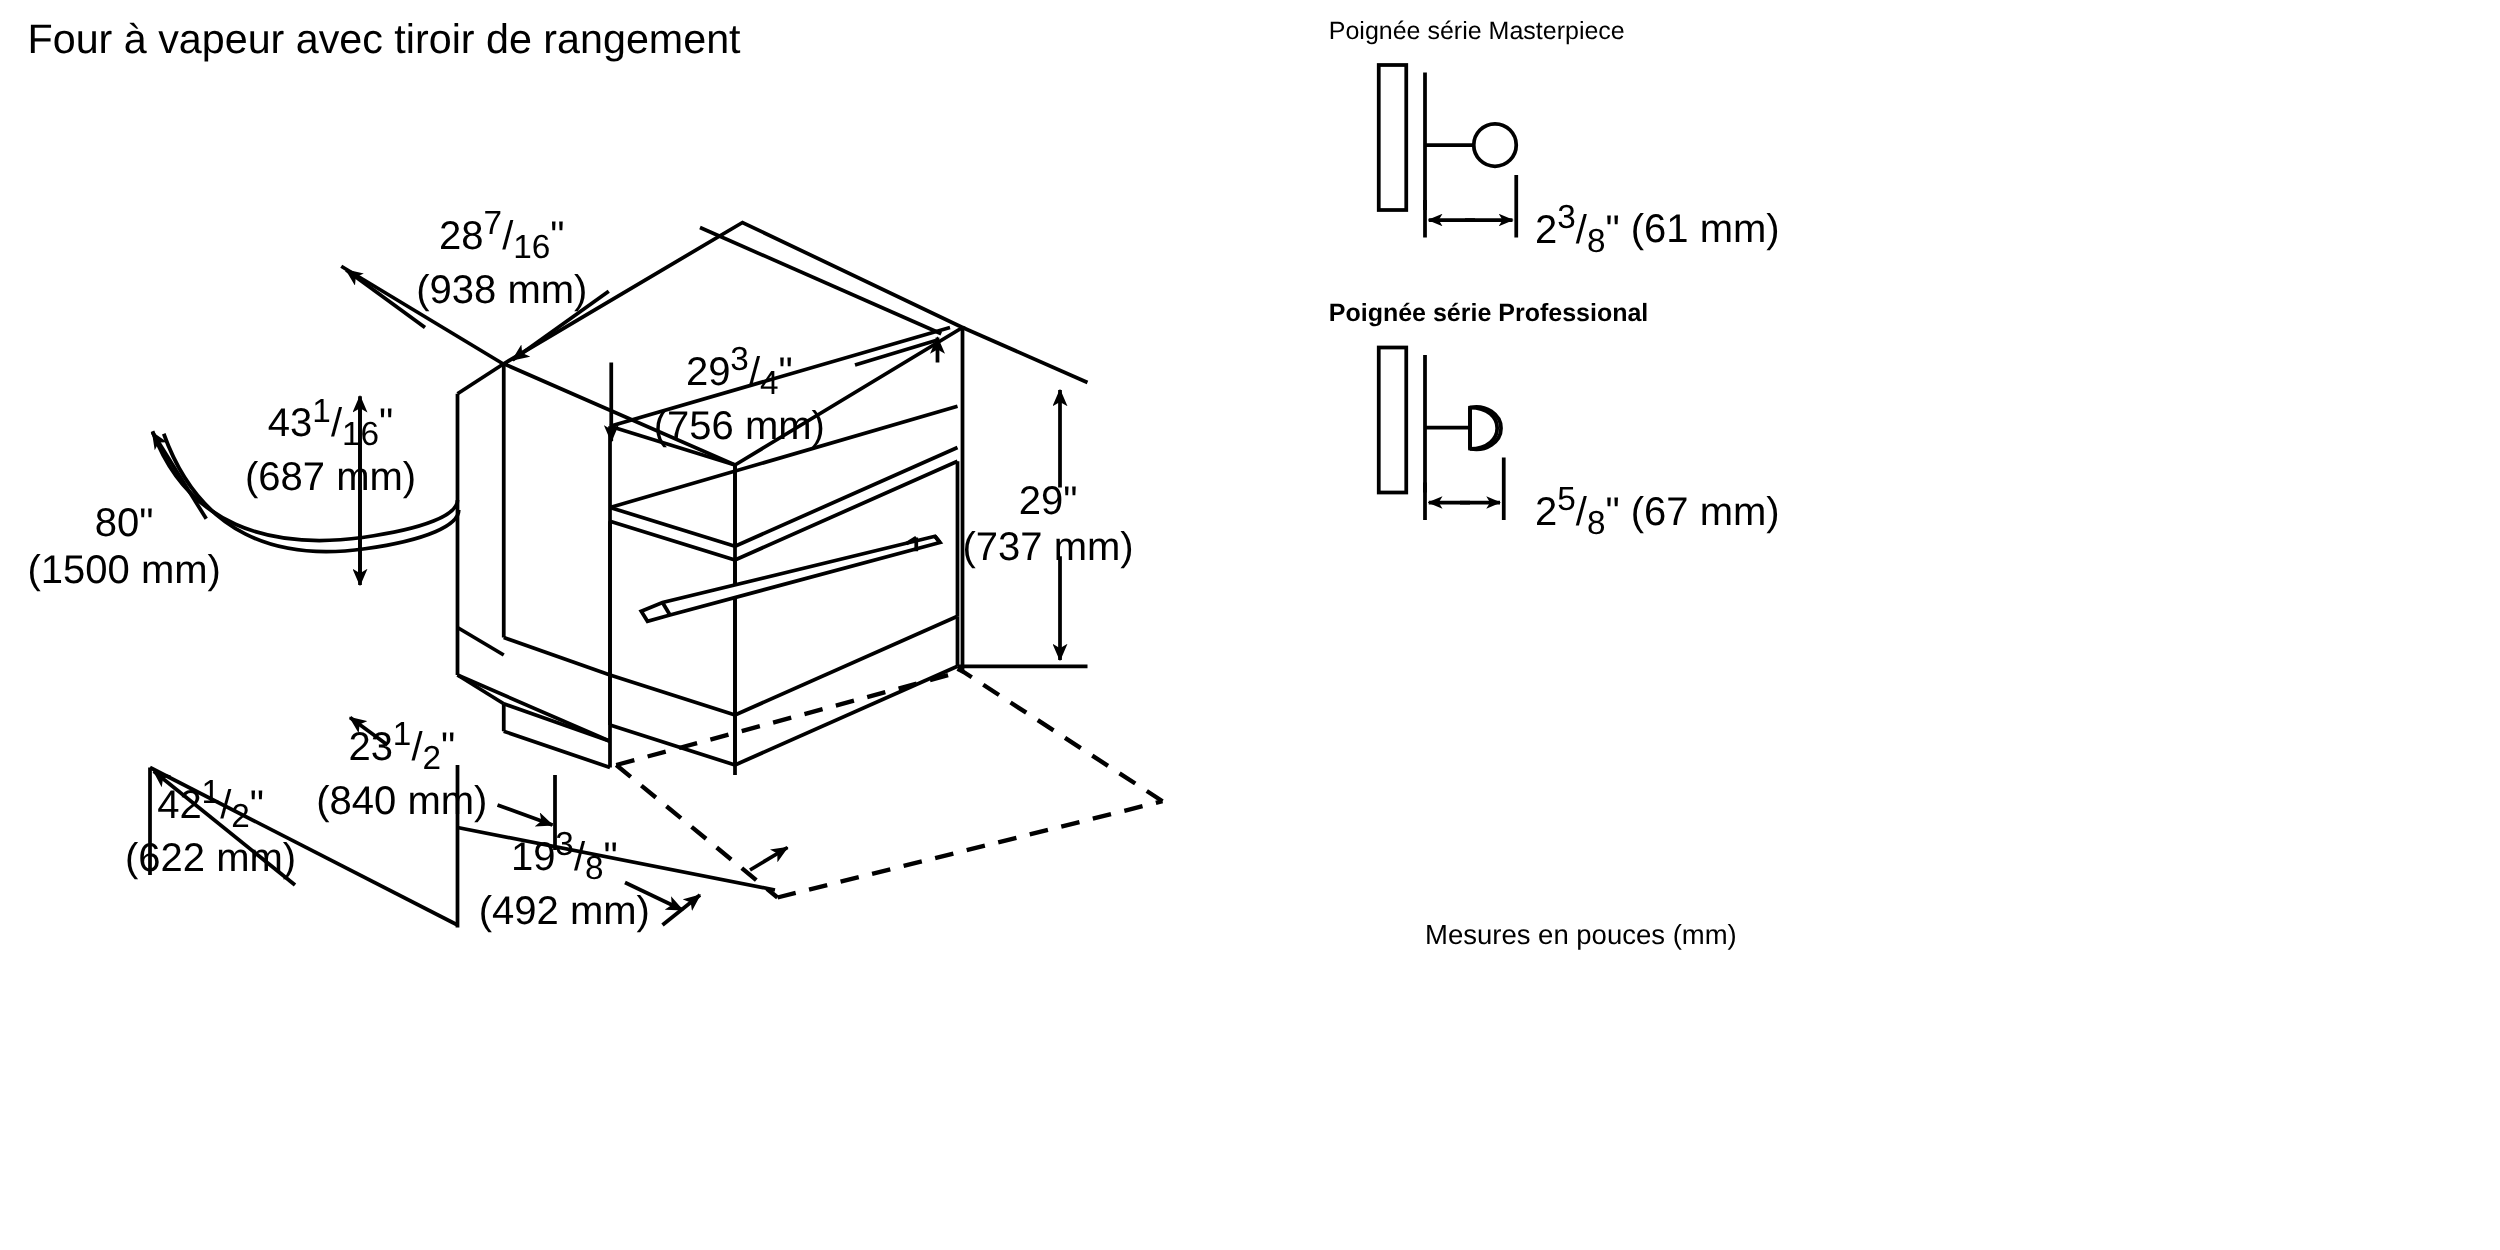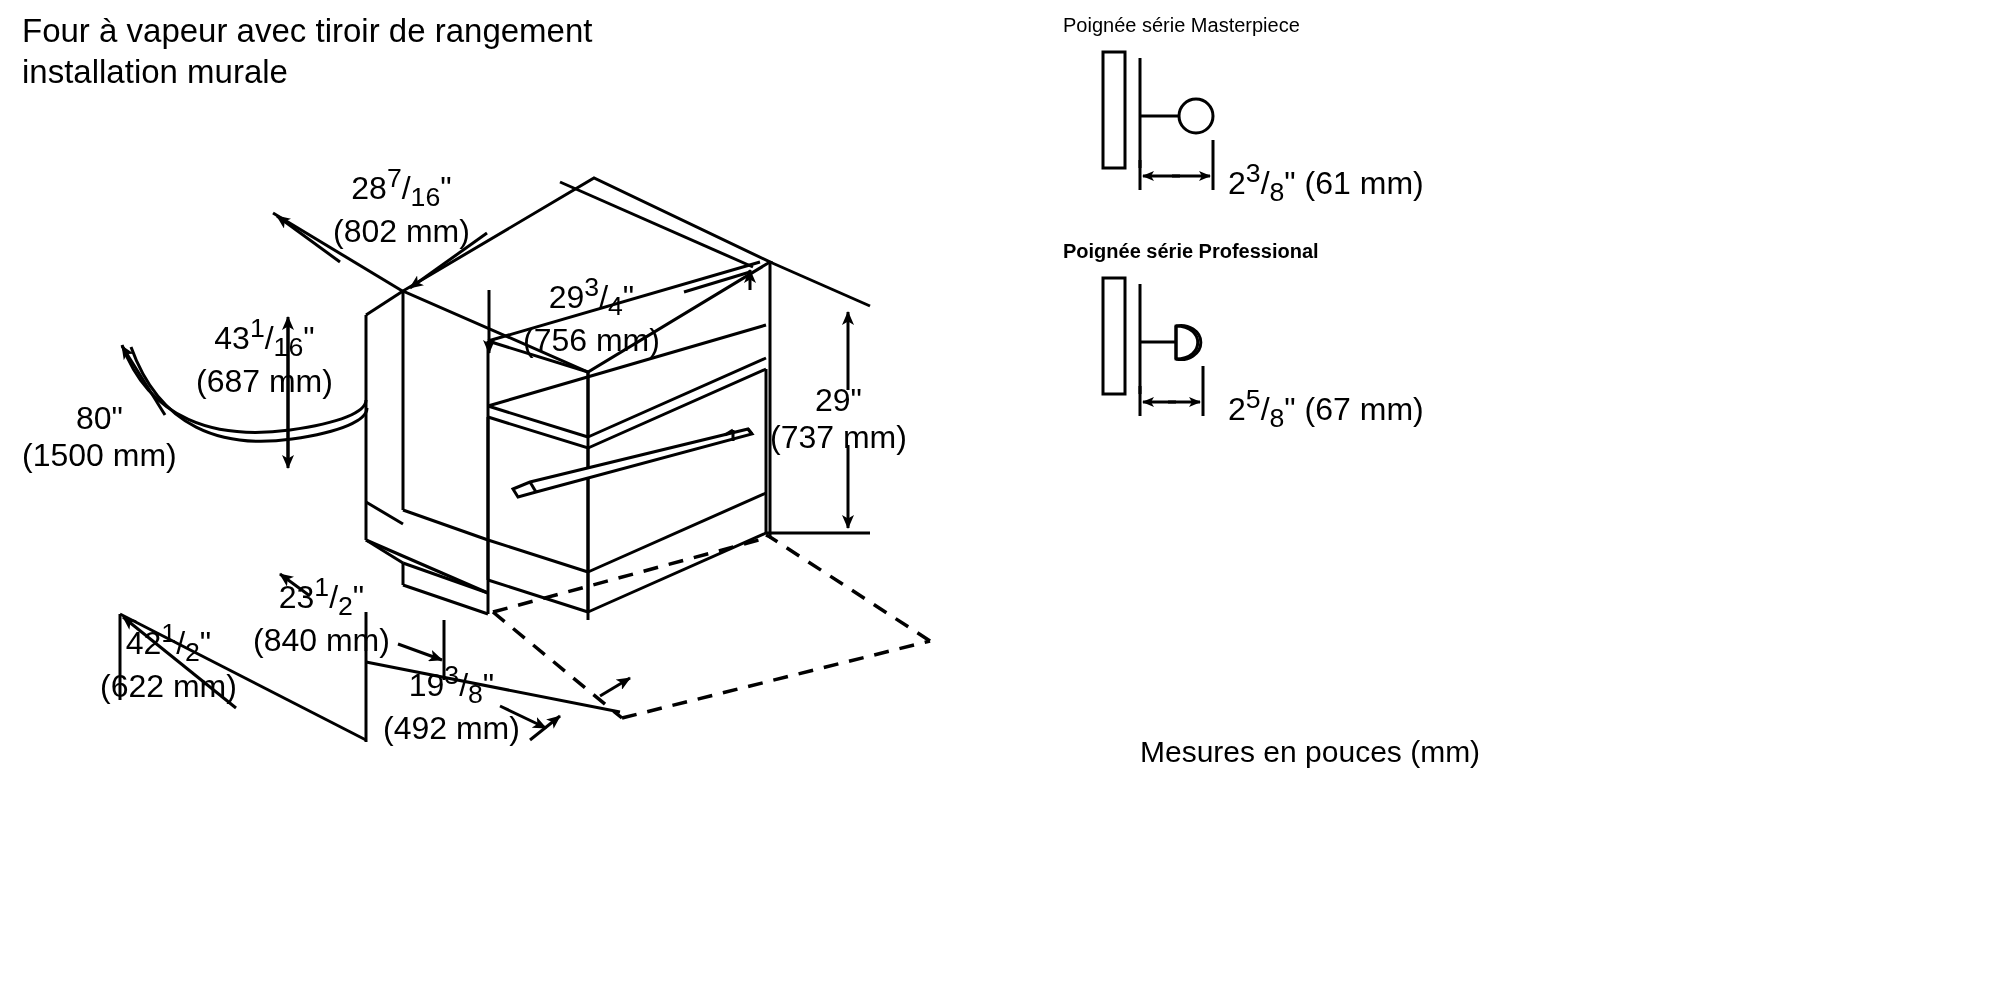--- a/index.html
+++ b/index.html
@@ -42,31 +42,30 @@
   }
   .dim {
     font-size: 32px;
     text-align: center;
   }
   .dim .l2 { display: block; }
   .hdr {
     font-size: 20px;
   }
   .footnote {
-    font-size: 30px;
+    font-size: 22px;
   }
 </style>
 </head>
 <body>
 
 <div id="root">
 
   <div class="txt title">
     <span>Four à vapeur avec tiroir de rangement</span><br>
-    <span>installation murale</span>
   </div>
 
   <svg class="canvas" viewBox="0 0 2000 1000">
     <defs>
       <marker id="ah" markerWidth="14" markerHeight="12" refX="13" refY="6" orient="auto" markerUnits="userSpaceOnUse">
         <path d="M0,0 L14,6 L0,12 L3.5,6 Z" fill="#000"></path>
       </marker>
       <marker id="ahs" markerWidth="12" markerHeight="10" refX="11" refY="5" orient="auto" markerUnits="userSpaceOnUse">
         <path d="M0,0 L12,5 L0,10 L3,5 Z" fill="#000"></path>
       </marker>
@@ -211,21 +210,21 @@
       <path d="M1176,402 L1143,402" marker-end="url(#ahs)"></path>
       <path d="M1168,402 L1200,402" marker-end="url(#ahs)"></path>
     </g>
   </svg>
 
   <div class="txt dim" style="left:333px; top:163px;">
     
     <span>
       <span>28</span><sup>7</sup><span class="sl">/</span><sub>16</sub><span>"</span>
     </span>
-    <span class="l2">(802 mm)</span>
+    <span class="l2">(938 mm)</span>
   </div>
 
   <div class="txt dim" style="left:196px; top:313px;">
     <span>
       <span>43</span><sup>1</sup><span class="sl">/</span><sub>16</sub><span>"</span>
     </span>
     <span class="l2">(687 mm)</span>
   </div>
 
   <div class="txt dim" style="left:22px; top:400px;">

